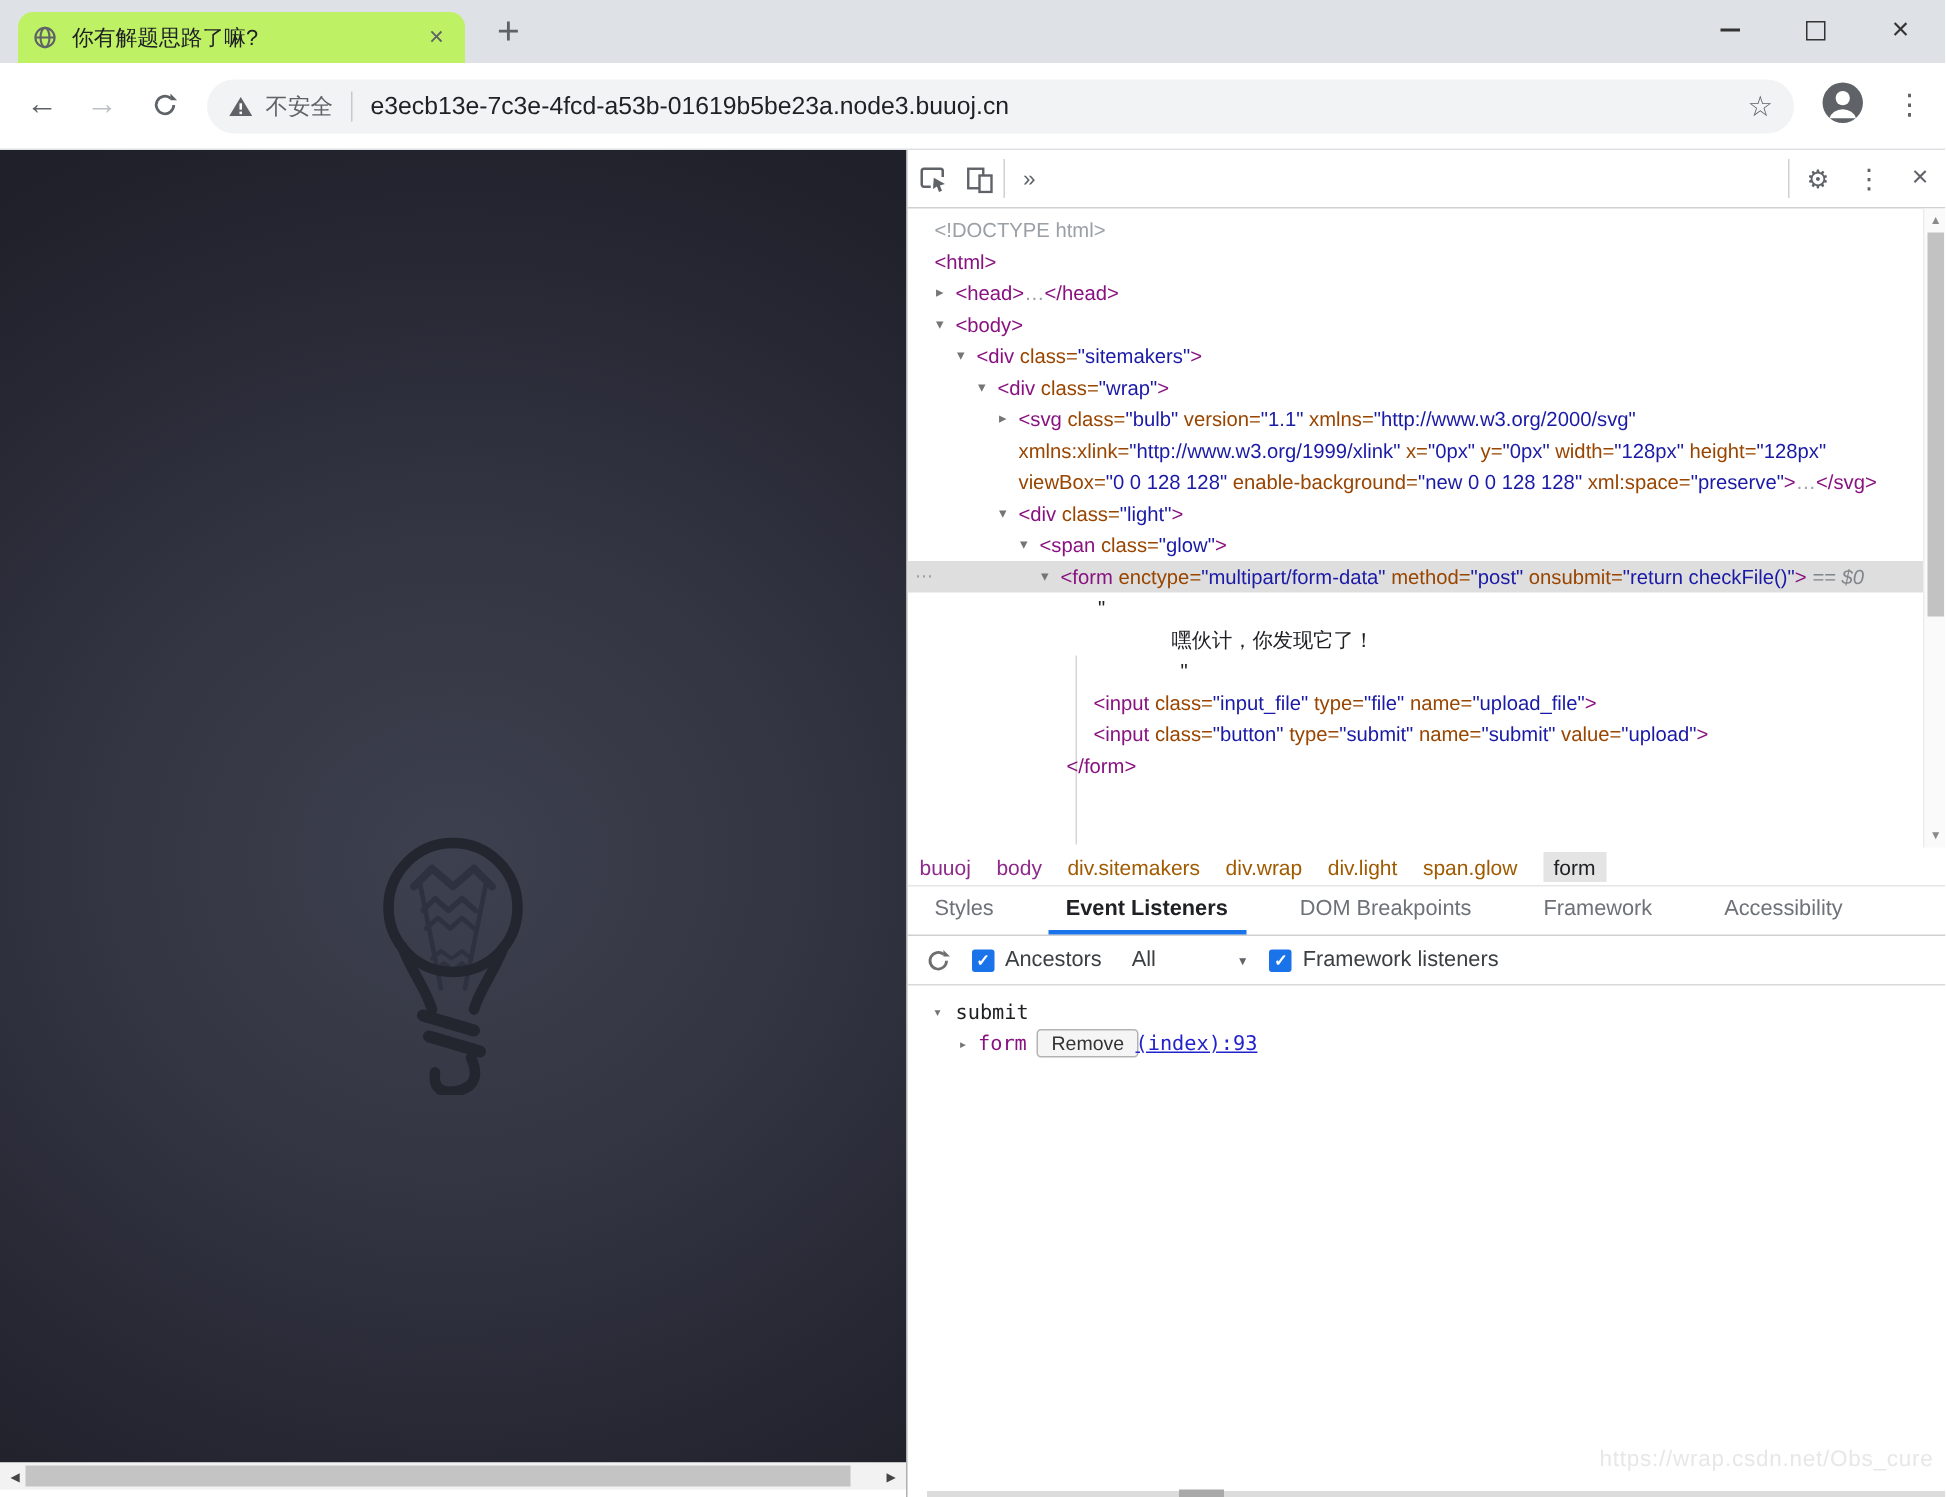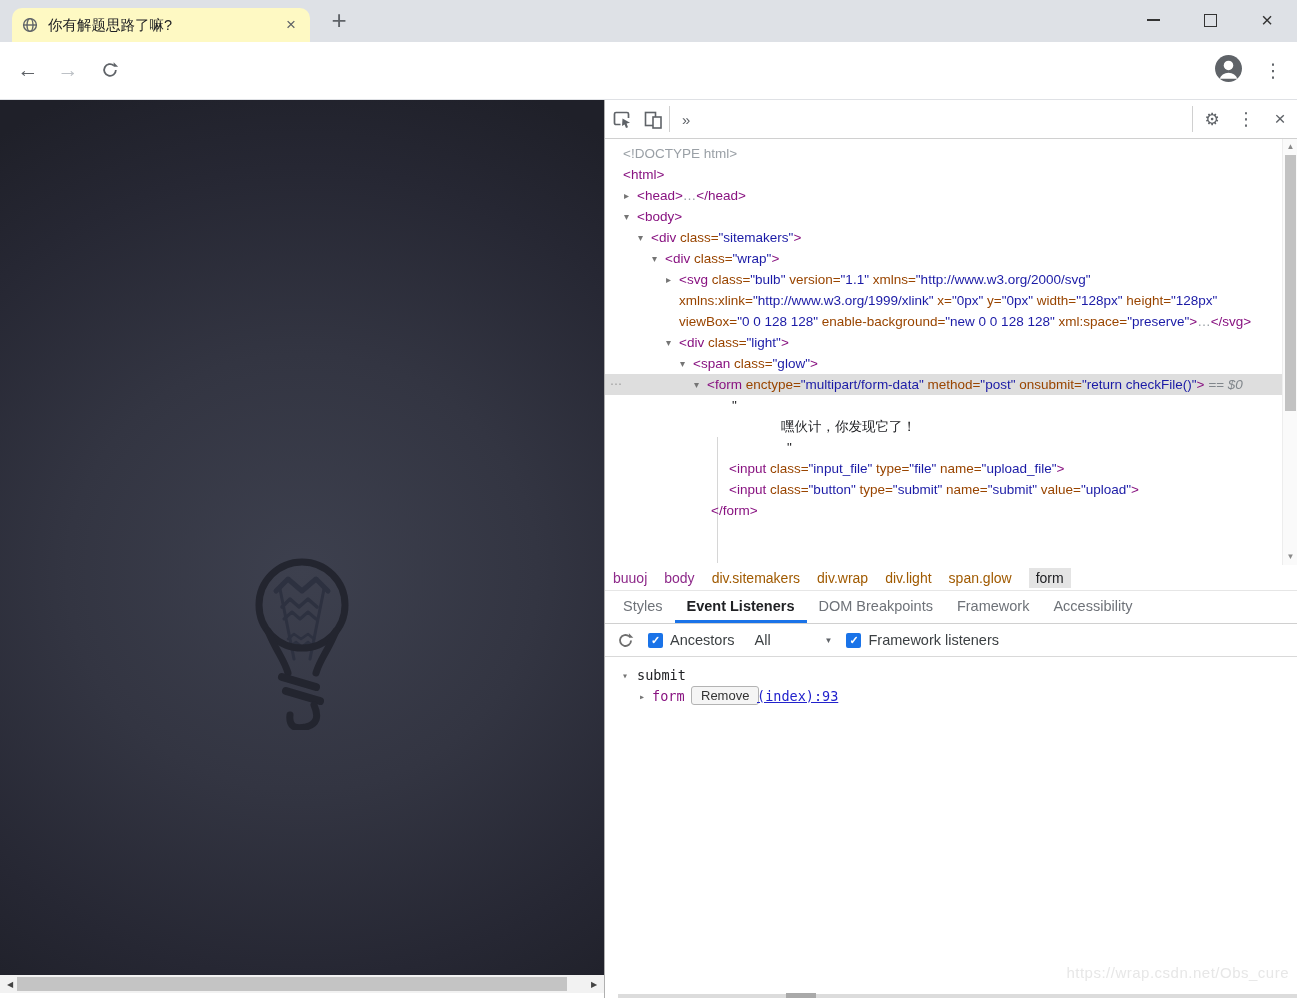--- a/index.html
+++ b/index.html
@@ -2,21 +2,21 @@
 <html style="--c-accent: #1a73e8; --c-tag: #881280; --c-attr: #994500; --c-value: #1a1aa6; --c-link: #2222cc; --c-selection: #dedede; --c-page_message: #f50006;"><head>
 <meta charset="utf-8">
 <style>
   html,body{margin:0;padding:0;background:#fff;}
   .win{position:relative;width:1297px;height:998px;overflow:hidden;background:#fff;
        font-family:"Liberation Sans",sans-serif;-webkit-font-smoothing:antialiased;}
   .abs{position:absolute;}
 
   
   .tabstrip{position:absolute;left:0;top:0;width:1297px;height:42px;background:#dee1e6;}
-  .tab{position:absolute;left:12px;top:8px;width:298px;height:34px;background:#fef9c3;
+  .tab{position:absolute;left:12px;top:8px;width:298px;height:34px;background:#bef264;
        border-radius:10px 10px 0 0;display:flex;align-items:center;padding:0 10px;box-sizing:border-box;}
   .tab-title{flex:1;font-size:14.5px;color:#202124;white-space:nowrap;overflow:hidden;margin-left:10px;}
   .tab-close{font-size:17px;color:#5f6368;padding:0 4px;cursor:default;}
   .newtab{position:absolute;left:324px;top:6px;width:30px;height:30px;line-height:28px;text-align:center;
           font-size:26px;font-weight:300;color:#5f6368;}
   .winbtn{position:absolute;top:0;width:46px;height:40px;display:flex;align-items:center;justify-content:center;color:#202124;}
   .wb-min i{display:block;width:13px;height:2px;background:#333;}
   .wb-max i{display:block;width:11px;height:11px;border:1.6px solid #333;}
   .wb-close{font-size:20px;color:#333;}
 
@@ -78,21 +78,21 @@
   
   .dt-crumbs{position:absolute;left:0;top:465px;width:100%;height:26px;display:flex;align-items:center;
              font-size:14px;padding-left:8px;box-sizing:border-box;border-bottom:1px solid #e6e6e6;}
   .crumb{margin-right:17px;white-space:nowrap;}
   .crumb.tag{color:#8e2a8a;}
   .crumb.cls{color:#a05a00;}
   .crumb.sel{color:#202124;background:#e4e4e4;padding:2px 7px;margin-right:0;}
 
   
   .dt-subtabs{position:absolute;left:0;top:491px;width:100%;height:33px;display:flex;align-items:stretch;
-              padding-left:6px;box-sizing:border-box;border-bottom:1px solid #d0d0d0;}
+              padding-left:6px;box-sizing:border-box;border-bottom:1px solid #d0d0d0;gap:24px;}
   .dt-subtab{padding:0 12px;display:flex;align-items:center;font-size:14.5px;color:#6e7278;border-bottom:3px solid transparent;box-sizing:border-box;}
   .dt-subtab.active{color:#202124;border-bottom-color:var(--c-accent,#1a73e8);font-weight:bold;}
 
   
   .dt-lbar{position:absolute;left:0;top:524px;width:100%;height:33px;display:flex;align-items:center;
            padding-left:12px;box-sizing:border-box;border-bottom:1px solid #d9d9d9;font-size:14.5px;color:#3c4043;}
   .cbx{width:15px;height:15px;background:var(--c-accent,#1a73e8);border-radius:2px;color:#fff;font-size:11px;font-weight:bold;
        display:flex;align-items:center;justify-content:center;margin:0 7px 0 14px;}
   .lbl{margin-right:6px;}
   .filter{margin-left:14px;display:flex;align-items:center;width:78px;justify-content:space-between;}
@@ -142,20 +142,33 @@
   </div>
 
   <div class="navbar">
     <div class="navicon" style="left:13px;">←</div>
     <div class="navicon nav-fwd" style="left:53px;">→</div>
     <div class="navicon" style="left:95px;">
       <svg width="18" height="18" viewBox="0 0 20 20">
           <path d="M16.5 10a6.5 6.5 0 1 1-2.2-4.9" fill="none" stroke="#5f6368" stroke-width="2"></path>
           <path d="M14 1.5 v5 h5 z" fill="#5f6368"></path>
         </svg>
+    </div>
+    <div class="pill">
+      <span style="display:flex;">
+        <svg width="17" height="16" viewBox="0 0 20 18">
+            <path d="M10 1.5 L19 16.5 H1 Z" fill="#5f6368"></path>
+            <rect x="9" y="6.5" width="2" height="5" fill="#fff"></rect>
+            <rect x="9" y="13" width="2" height="2" fill="#fff"></rect>
+          </svg>
+      </span>
+      <span class="sec-label">不安全</span>
+      <span class="pill-sep"></span>
+      <span class="url-text">e3ecb13e-7c3e-4fcd-a53b-01619b5be23a.node3.buuoj.cn</span>
+      <span class="star">☆</span>
     </div>
     <div class="avatar">
       <svg width="29" height="29" viewBox="0 0 28 28">
           <circle cx="14" cy="14" r="13" fill="#5f6368"></circle>
           <circle cx="14" cy="11" r="4.6" fill="#fff"></circle>
           <path d="M5.5 24 a8.7 7.4 0 0 1 17 0 Z" fill="#fff"></path>
         </svg>
     </div>
     <div class="menu-dots">⋮</div>
   </div>

